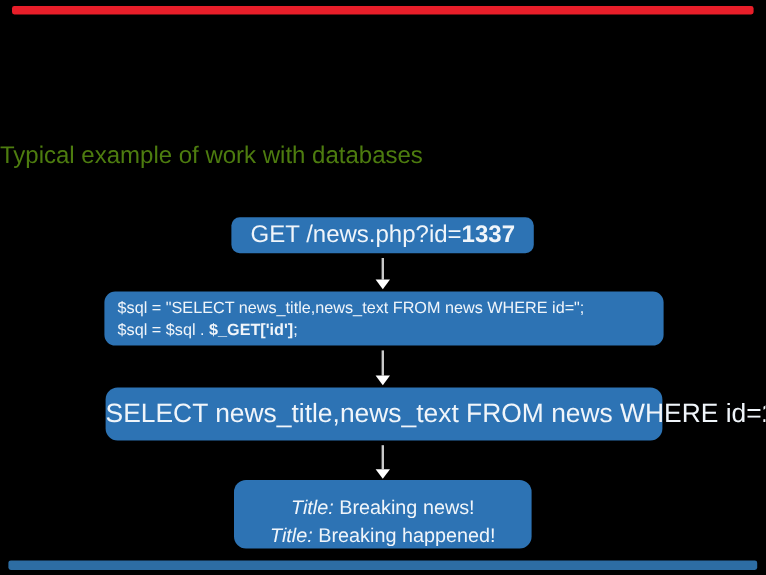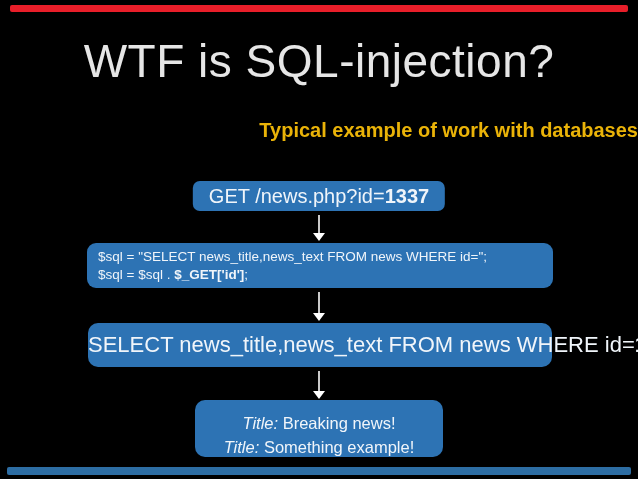--- a/index.html
+++ b/index.html
@@ -19,22 +19,22 @@
     position: absolute; bottom: 4px; left: 7px; right: 7px; height: 8px;
     background: var(--bottomblue, #2d6da3); border-radius: 2px;
   }
   .title {
     position: absolute; top: 34px; left: 0; width: 100%;
     text-align: center; font-size: 46px; font-weight: 300;
     color: #e6e6e6; letter-spacing: 0.5px; margin: 0;
   }
   .subtitle {
     position: absolute; top: 119px; left: 0; width: 100%;
-    text-align: right; font-size: 20px; font-weight: 700;
-    color: #eab308; margin: 0;
+    text-align: left; font-size: 20px; font-weight: 400;
+    color: #4d7c0f; margin: 0;
   }
   .bluebox {
     position: absolute;
     background: var(--blue, #2d73b4);
     color: #f0f5fa;
   }
   .box-request {
     top: 181px; left: 50%; transform: translateX(-50%);
     height: 30px; line-height: 30px; padding: 0 16px;
     font-size: 20px; white-space: nowrap; border-radius: 7px;
@@ -73,21 +73,20 @@
   .arrow2 { top: 292px; height: 29px; }
   .arrow3 { top: 371px; height: 28px; }
 </style>
 </head>
 <body>
 
 <div class="slide" style="--bg: #000000; --blue: #2d73b4; --red: #e81e29; --bottomblue: #2d6da3;">
 
   <div class="top-bar"></div>
 
-  <h1 class="title">WTF is SQL-injection?</h1>
 
   <h2 class="subtitle">Typical example of work with databases</h2>
 
   <div class="bluebox box-request">
     <span>GET /news.php?id=</span><span class="bold">1337</span>
   </div>
 
   <div class="arrow arrow1">
     <div class="shaft"></div>
     <div class="head"></div>
@@ -107,18 +106,18 @@
     <span>SELECT news_title,news_text FROM news WHERE id=</span><span class="bold">1337</span>
   </div>
 
   <div class="arrow arrow3">
     <div class="shaft"></div>
     <div class="head"></div>
   </div>
 
   <div class="bluebox box-result">
     <div><span class="ital">Title:</span><span> Breaking news!</span></div>
-    <div><span class="ital">Title:</span><span> Something example!</span></div>
+    <div><span class="ital">Title:</span><span> Breaking happened!</span></div>
   </div>
 
   <div class="bottom-bar"></div>
 
 </div>
 
 </body></html>

